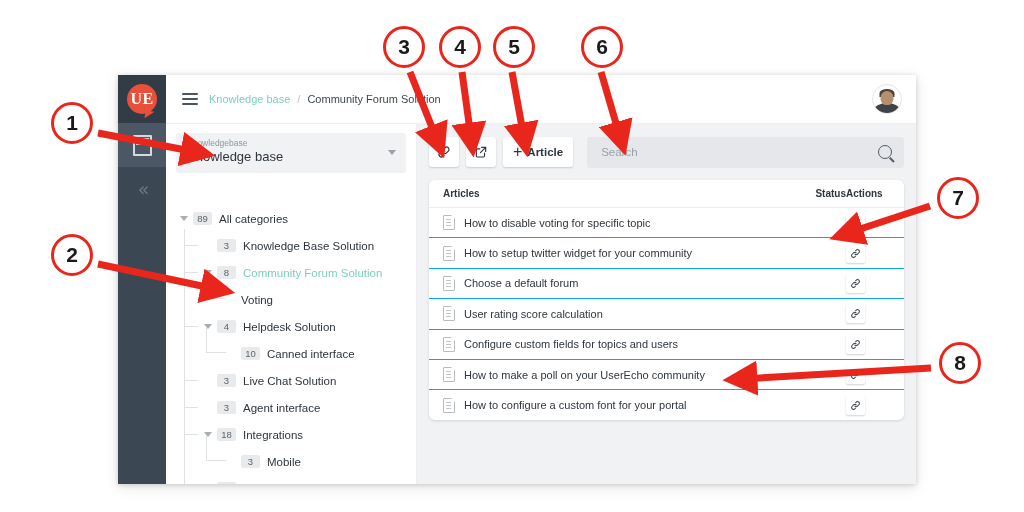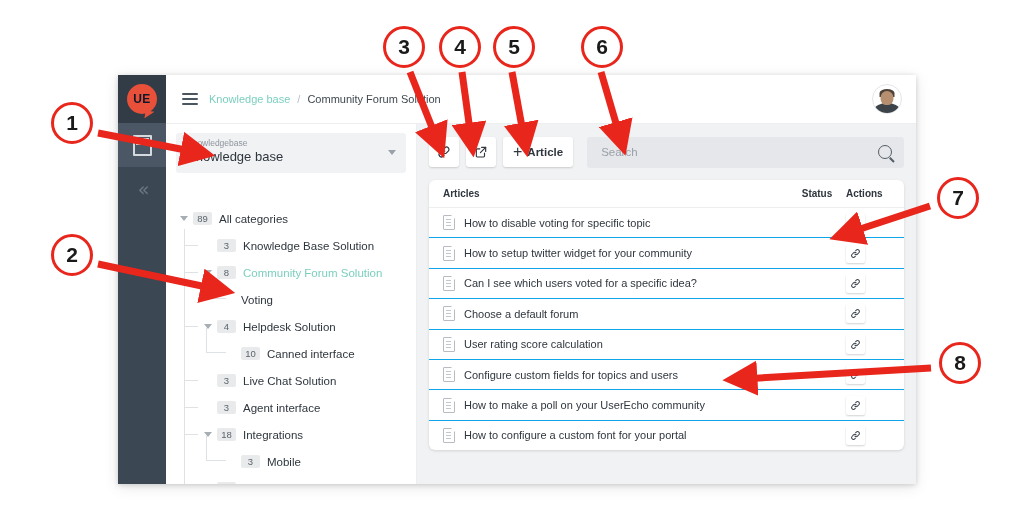--- a/index.html
+++ b/index.html
@@ -26,22 +26,22 @@
     position:relative;
   }
   #rail .logo{
     width:48px;height:48px;display:flex;align-items:center;justify-content:center;
     background:#323c46;
   }
   .ue-bubble{
     width:30px;height:30px;border-radius:50%;
     background:#e8503a;position:relative;
     display:flex;align-items:center;justify-content:center;
-    color:#0f172a;font-size:12px;font-weight:bold;letter-spacing:.5px;
-    font-family:Liberation Sans, sans-serif;
+    color:#ffffff;font-size:16px;font-weight:bold;letter-spacing:.5px;
+    font-family:Liberation Serif, serif;
   }
   .ue-bubble:after{
     content:"";position:absolute;right:3px;bottom:-5px;
     width:0;height:0;border-left:9px solid #e8503a;border-bottom:8px solid transparent;
     transform:rotate(8deg);
   }
   .rail-btn{
     width:48px;height:44px;display:flex;align-items:center;justify-content:center;
   }
   .rail-btn.active{background:#4b5764;}
@@ -152,21 +152,21 @@
   .mag{width:12px;height:12px;border:1.6px solid #545d66;border-radius:50%;position:relative;flex:0 0 auto;}
   .mag:after{content:"";position:absolute;right:-4px;bottom:-3px;width:6px;height:1.6px;background:#545d66;transform:rotate(45deg);}
 
   
   #tablecard{
     margin:0 12px 14px 12px;background:#fff;border-radius:6px;
     box-shadow:0 1px 3px rgba(0,0,0,.13);overflow:hidden;flex:0 0 auto;
   }
   .thead{display:flex;align-items:center;height:27px;padding:0 14px;font-size:10px;font-weight:bold;color:#2f363d;border-bottom:1px solid #eceef0;}
   .th-articles{flex:1;}
-  .th-status{width:58px;text-align:center;}
+  .th-status{width:58px;text-align:right;}
   .th-actions{width:44px;text-align:left;}
   .trow{display:flex;align-items:center;height:29.4px;padding:0 14px;border-bottom:1px solid #0ea5e9;}
   .trow:last-child{border-bottom:none;}
   .doc-ico{
     width:10px;height:13px;border:1px solid #b6bcc2;border-radius:1px;margin-right:9px;
     position:relative;flex:0 0 auto;background:#fff;
   }
   .doc-ico:before{
     content:"";position:absolute;left:2px;top:3px;width:5px;height:1px;background:#c2c7cc;
     box-shadow:0 3px 0 #c2c7cc,0 6px 0 #c2c7cc;
@@ -349,33 +349,20 @@
                   <svg width="11" height="11" viewBox="0 0 24 24" fill="none" stroke="#3a434b" stroke-width="2.2" stroke-linecap="round">
                     <path d="M10.6 13.4a4 4 0 0 0 5.7 0l3-3a4 4 0 0 0-5.7-5.7l-1.4 1.4"></path>
                     <path d="M13.4 10.6a4 4 0 0 0-5.7 0l-3 3a4 4 0 0 0 5.7 5.7l1.4-1.4"></path>
                   </svg>
                 </span>
               </div>
             </div>
             <div class="trow">
               <span class="doc-ico"></span>
               <div class="row-title">How to setup twitter widget for your community</div>
-              <div class="row-status"></div>
-              <div class="row-actions">
-                <span class="linkbtn">
-                  <svg width="11" height="11" viewBox="0 0 24 24" fill="none" stroke="#3a434b" stroke-width="2.2" stroke-linecap="round">
-                    <path d="M10.6 13.4a4 4 0 0 0 5.7 0l3-3a4 4 0 0 0-5.7-5.7l-1.4 1.4"></path>
-                    <path d="M13.4 10.6a4 4 0 0 0-5.7 0l-3 3a4 4 0 0 0 5.7 5.7l1.4-1.4"></path>
-                  </svg>
-                </span>
-              </div>
-            </div>
-            <div class="trow">
-              <span class="doc-ico"></span>
-              <div class="row-title">Can I see which users voted for a specific idea?</div>
               <div class="row-status"></div>
               <div class="row-actions">
                 <span class="linkbtn">
                   <svg width="11" height="11" viewBox="0 0 24 24" fill="none" stroke="#3a434b" stroke-width="2.2" stroke-linecap="round">
                     <path d="M10.6 13.4a4 4 0 0 0 5.7 0l3-3a4 4 0 0 0-5.7-5.7l-1.4 1.4"></path>
                     <path d="M13.4 10.6a4 4 0 0 0-5.7 0l-3 3a4 4 0 0 0 5.7 5.7l1.4-1.4"></path>
                   </svg>
                 </span>
               </div>
             </div>

